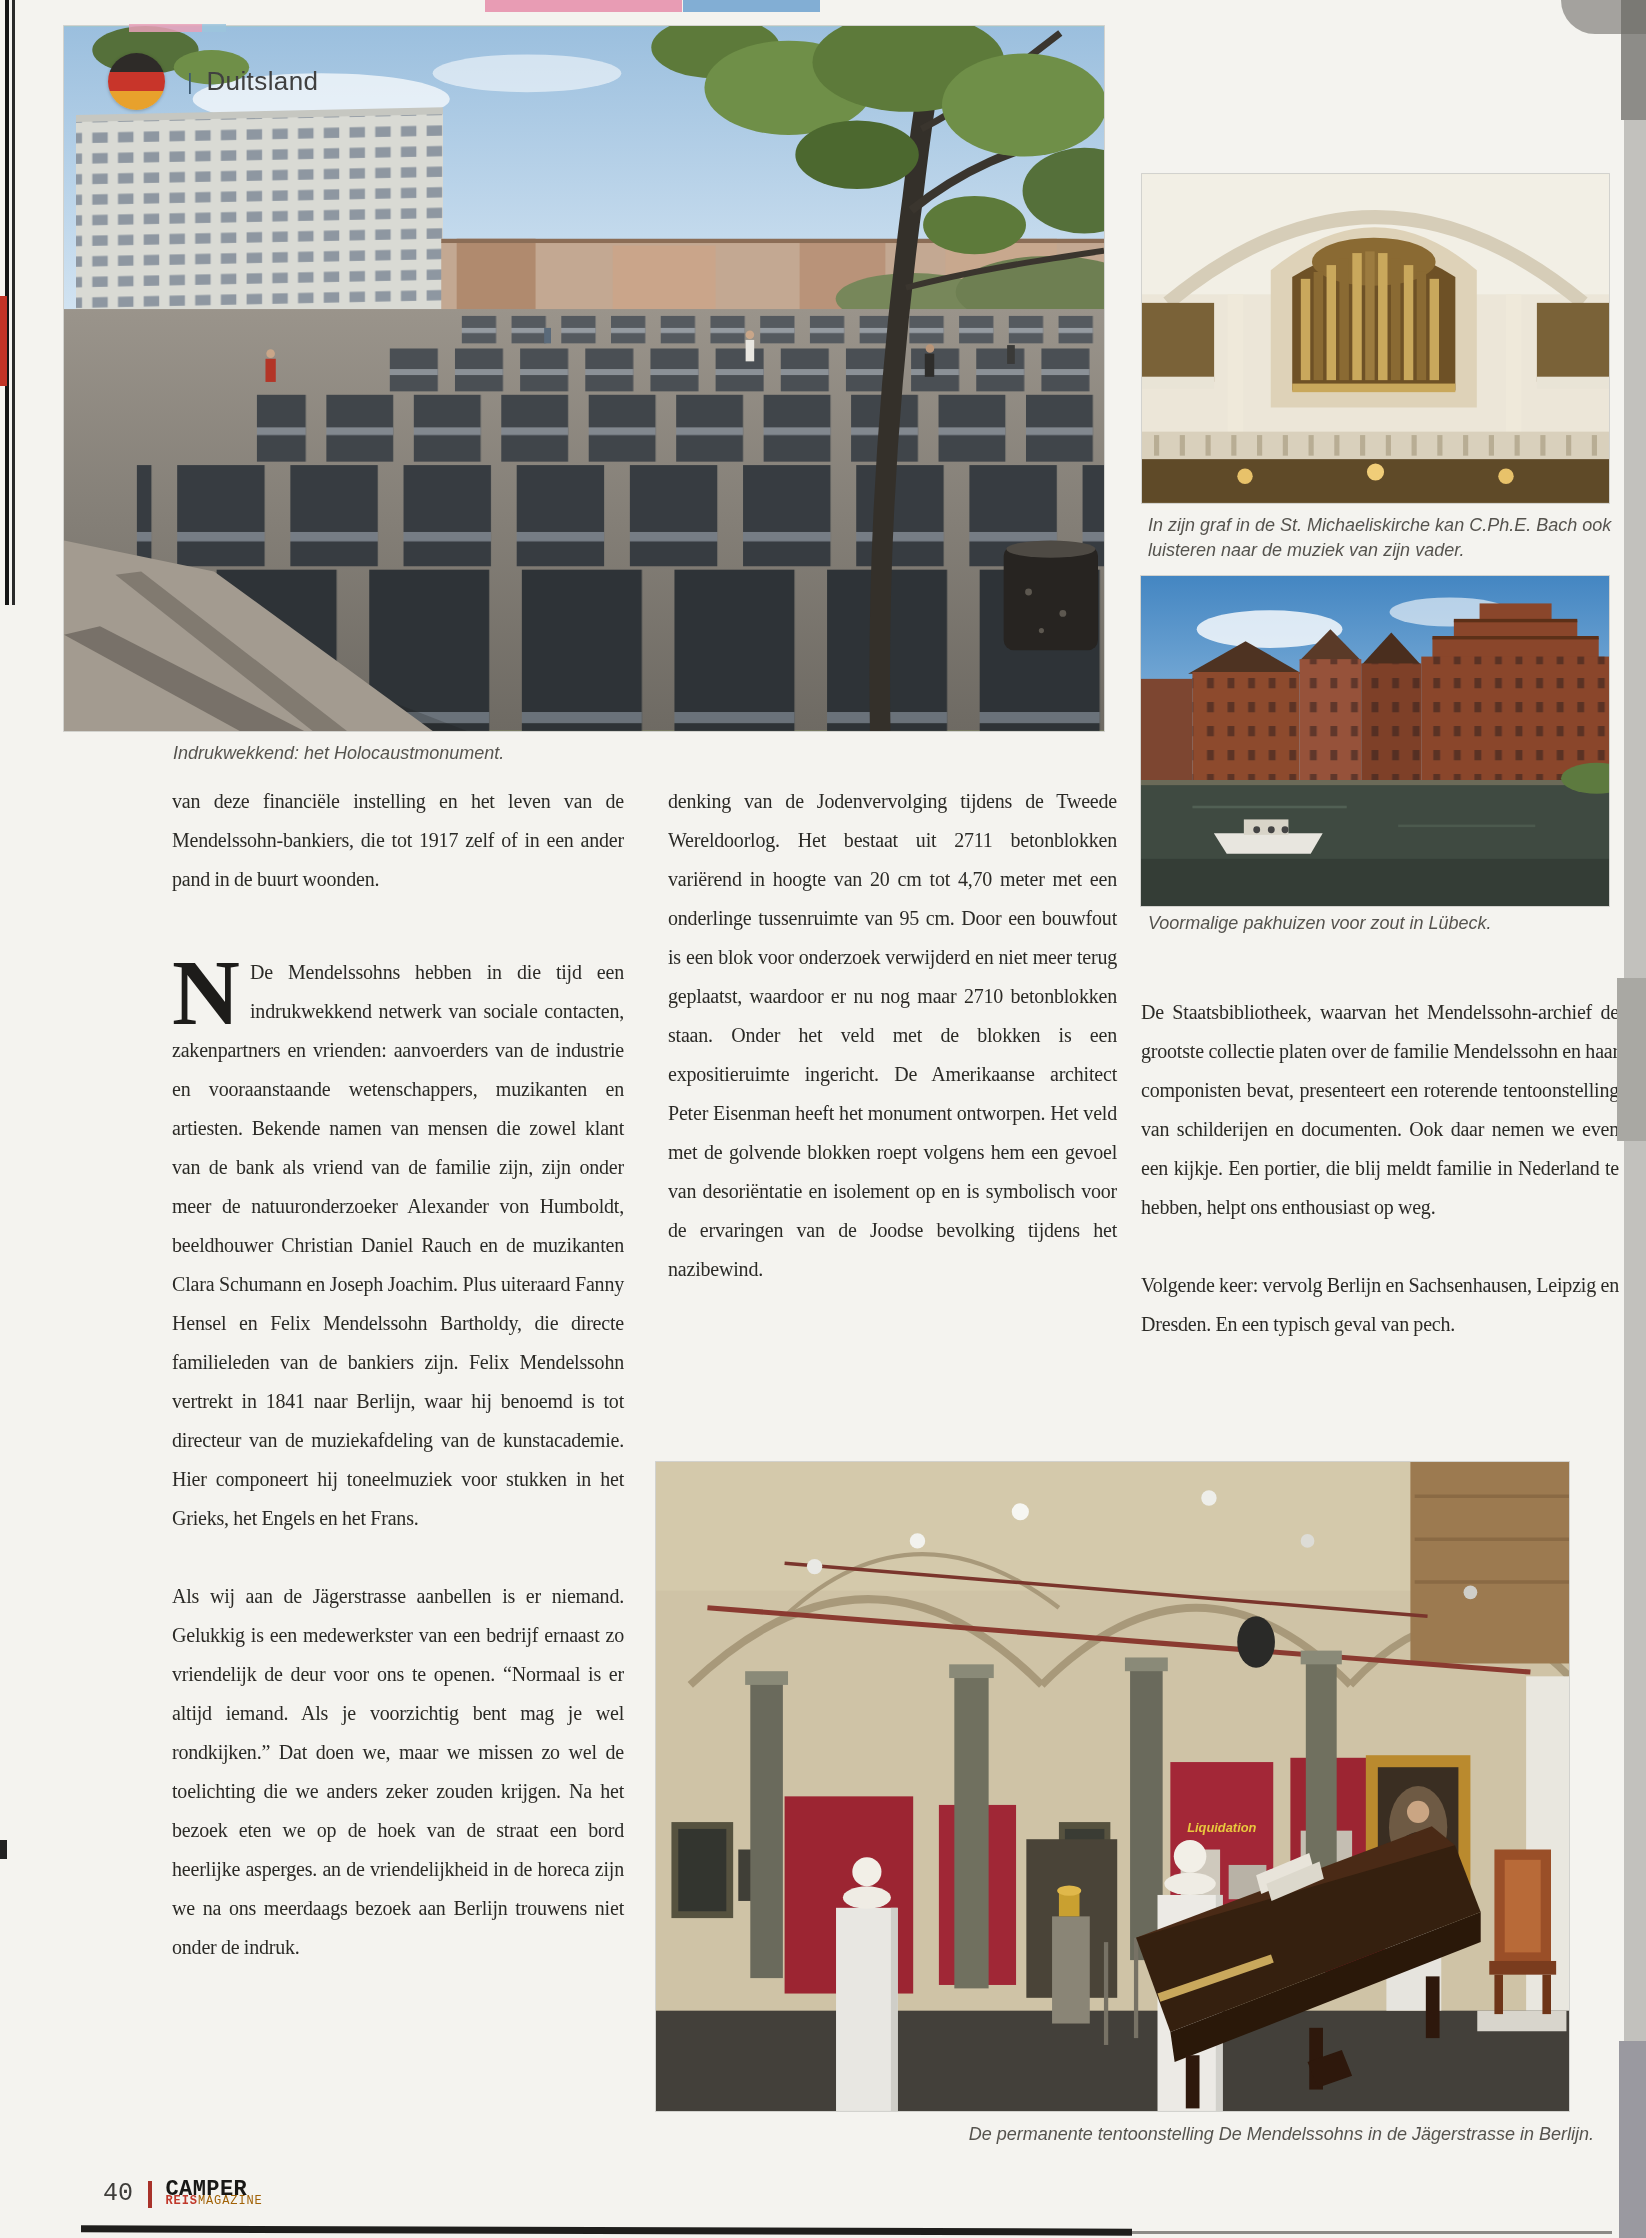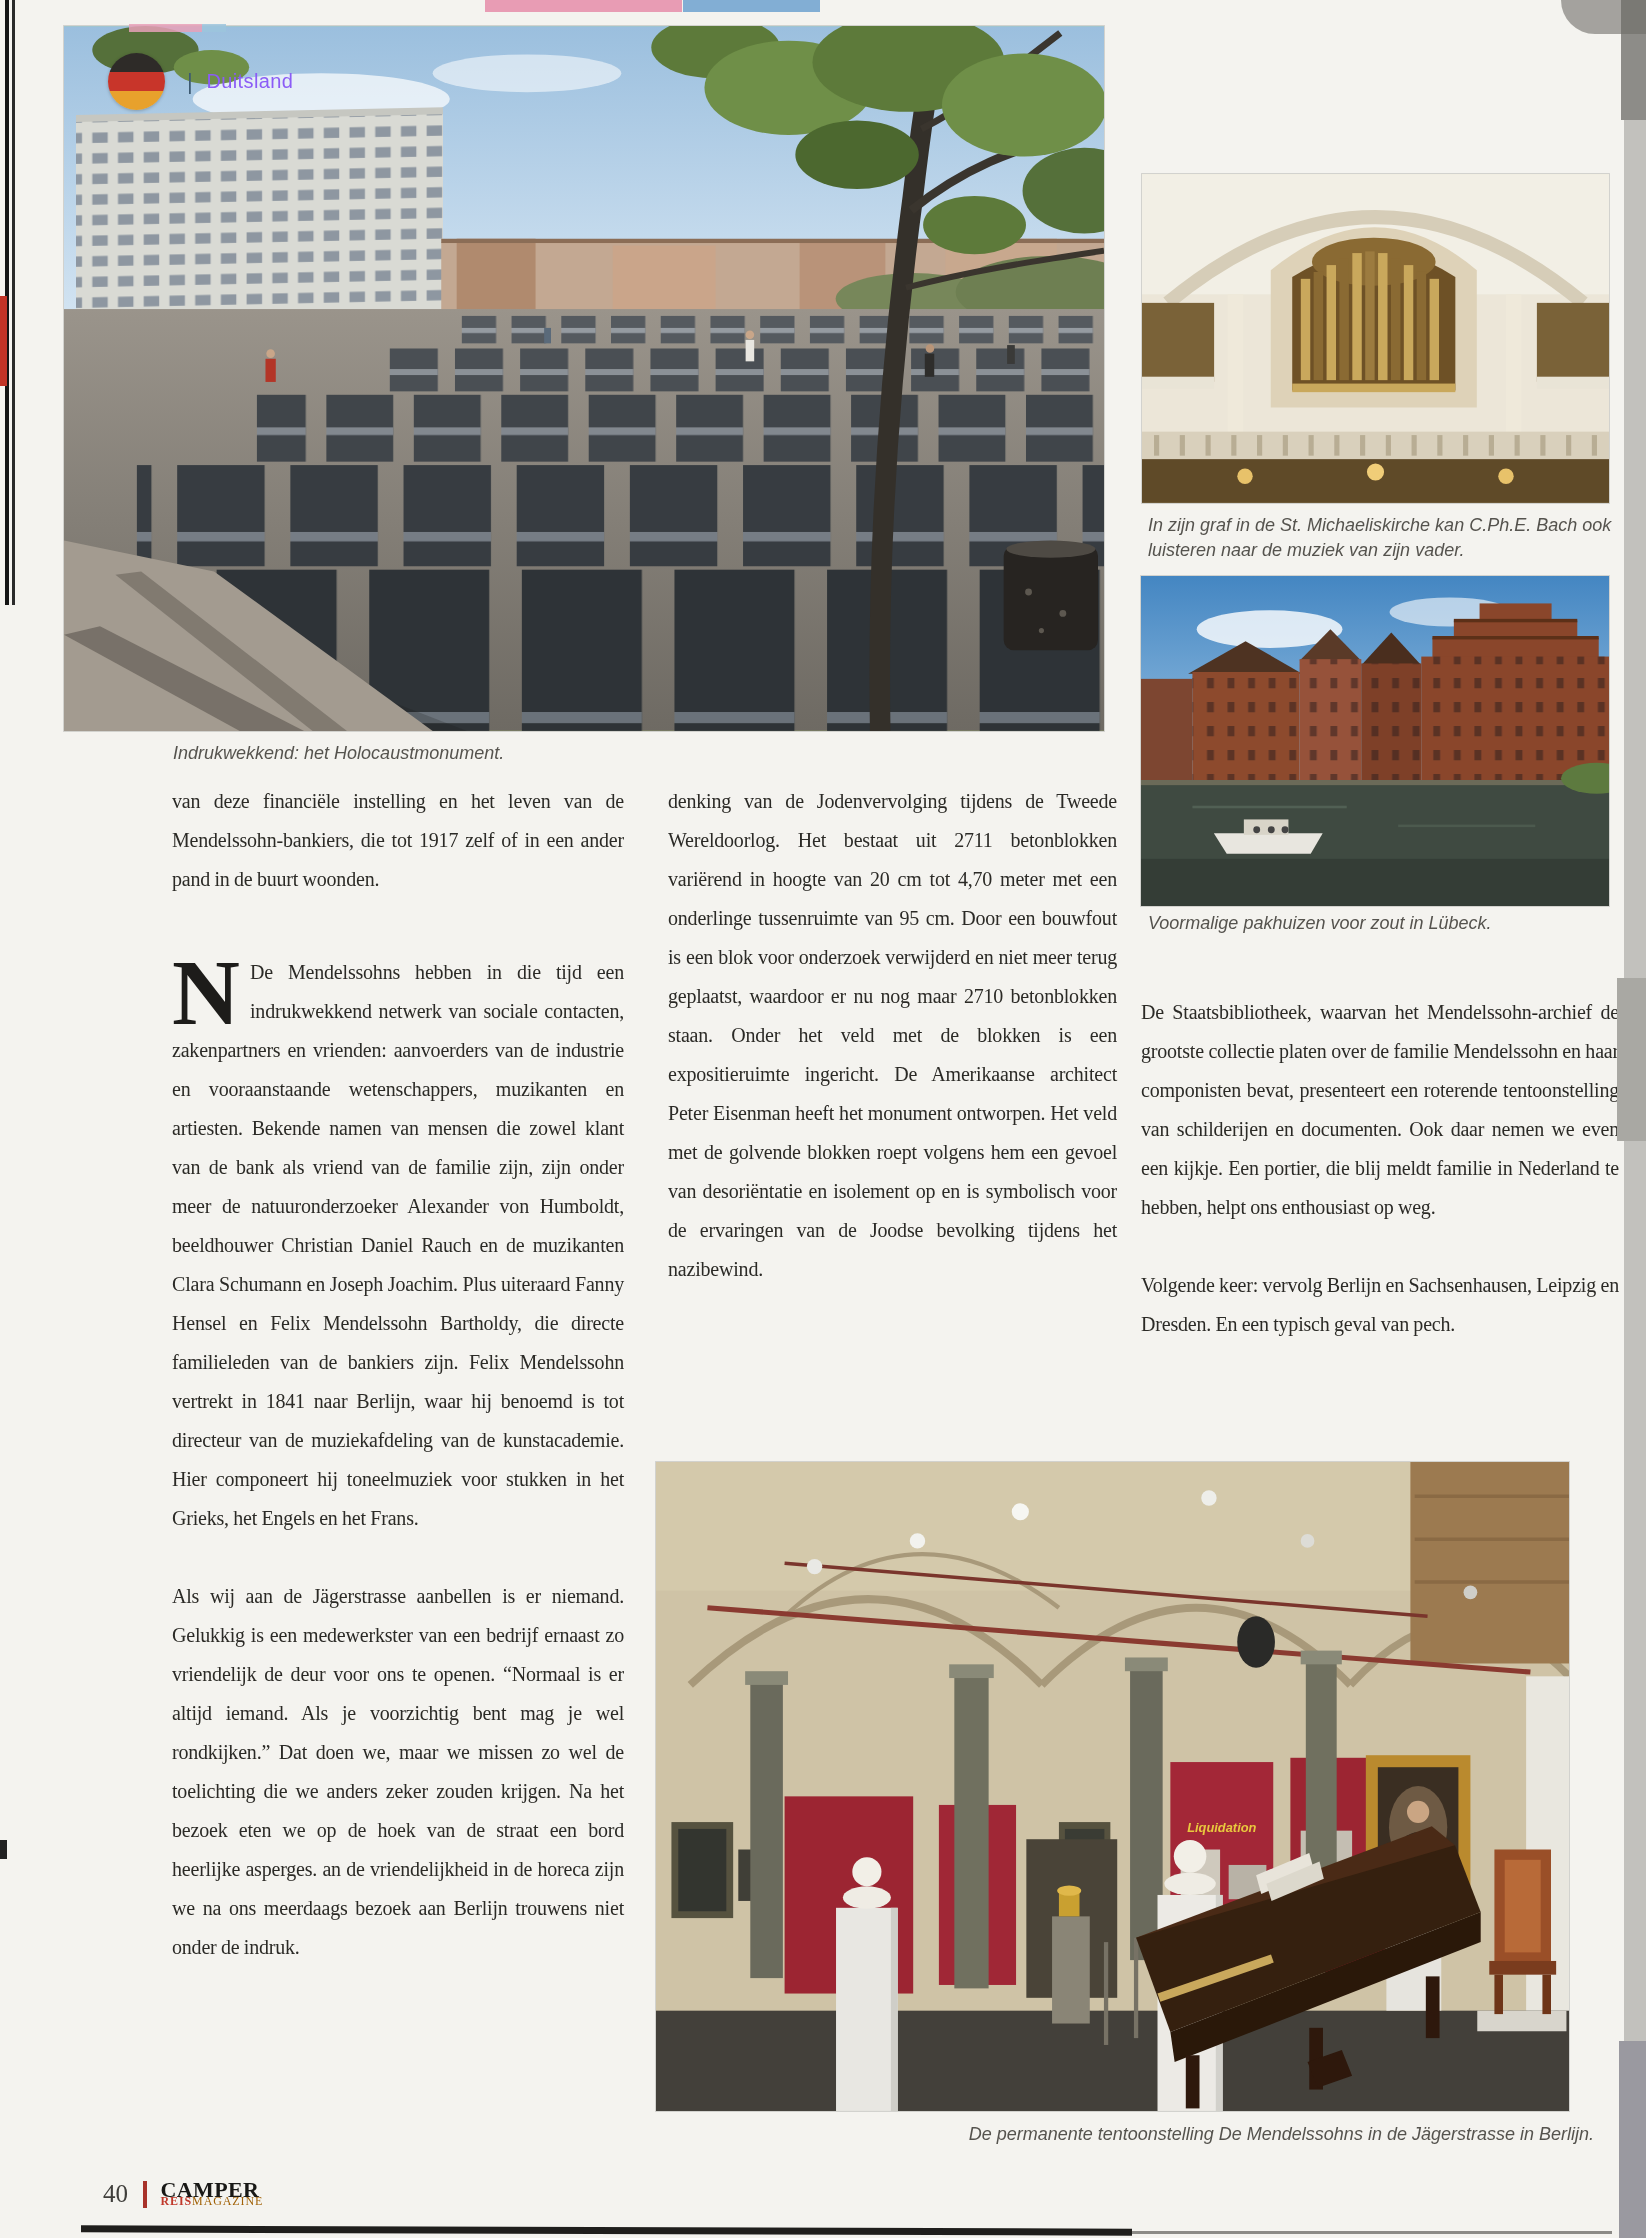--- a/index.html
+++ b/index.html
@@ -15,27 +15,27 @@
   
   .cap{position:absolute;font-family:"Liberation Sans","DejaVu Sans",sans-serif;
        font-style:italic;font-size:18px;line-height:25px;color:#55534e;}
   
   .tag{position:absolute;left:108px;top:53px;display:flex;align-items:center;
        font-family:"Liberation Sans","DejaVu Sans",sans-serif;}
   .flag{width:57px;height:57px;border-radius:50%;
         background:linear-gradient(180deg,#2e2b28 0 34%,#c8352a 34% 67%,#e8a12c 67% 100%);
         box-shadow:0 0.9px 3.4px rgba(0,0,0,.25);}
   .tag-sep{color:#3c5a72;font-size:22px;margin:0 13.7px 0 22px;font-weight:300;}
-  .tag-label{color:#8b5cf6;font-size:20px;letter-spacing:0.4px;}
+  .tag-label{color:#404040;font-size:26px;letter-spacing:0.4px;}
   
   .photo{position:absolute;box-shadow:0 0 0 0.9px rgba(40,40,40,.18);overflow:hidden;background:#bef264;}
   .photo svg{display:block;}
   
   .footer{position:absolute;left:103px;top:2179px;display:flex;align-items:flex-start;
-          font-family:Liberation Serif, serif;}
+          font-family:Liberation Mono, monospace;}
   .pageno{font-size:25px;color:#3f3e3b;line-height:29px;}
   .fbar{width:3.4px;height:27.4px;background:#a8322a;margin:1.7px 13.7px 0 15.4px;}
   .brand{font-size:22px;font-weight:800;letter-spacing:0.4px;color:#181816;line-height:22px;}
   .brand-sub{margin-top:-6.9px;font-size:12px;font-weight:700;letter-spacing:0.9px;}
   .brand-sub .r{color:#c0392b;}
   .brand-sub .g{color:#a16207;font-weight:400;}
   
   .art{position:absolute;pointer-events:none;}
 </style>
 </head>

